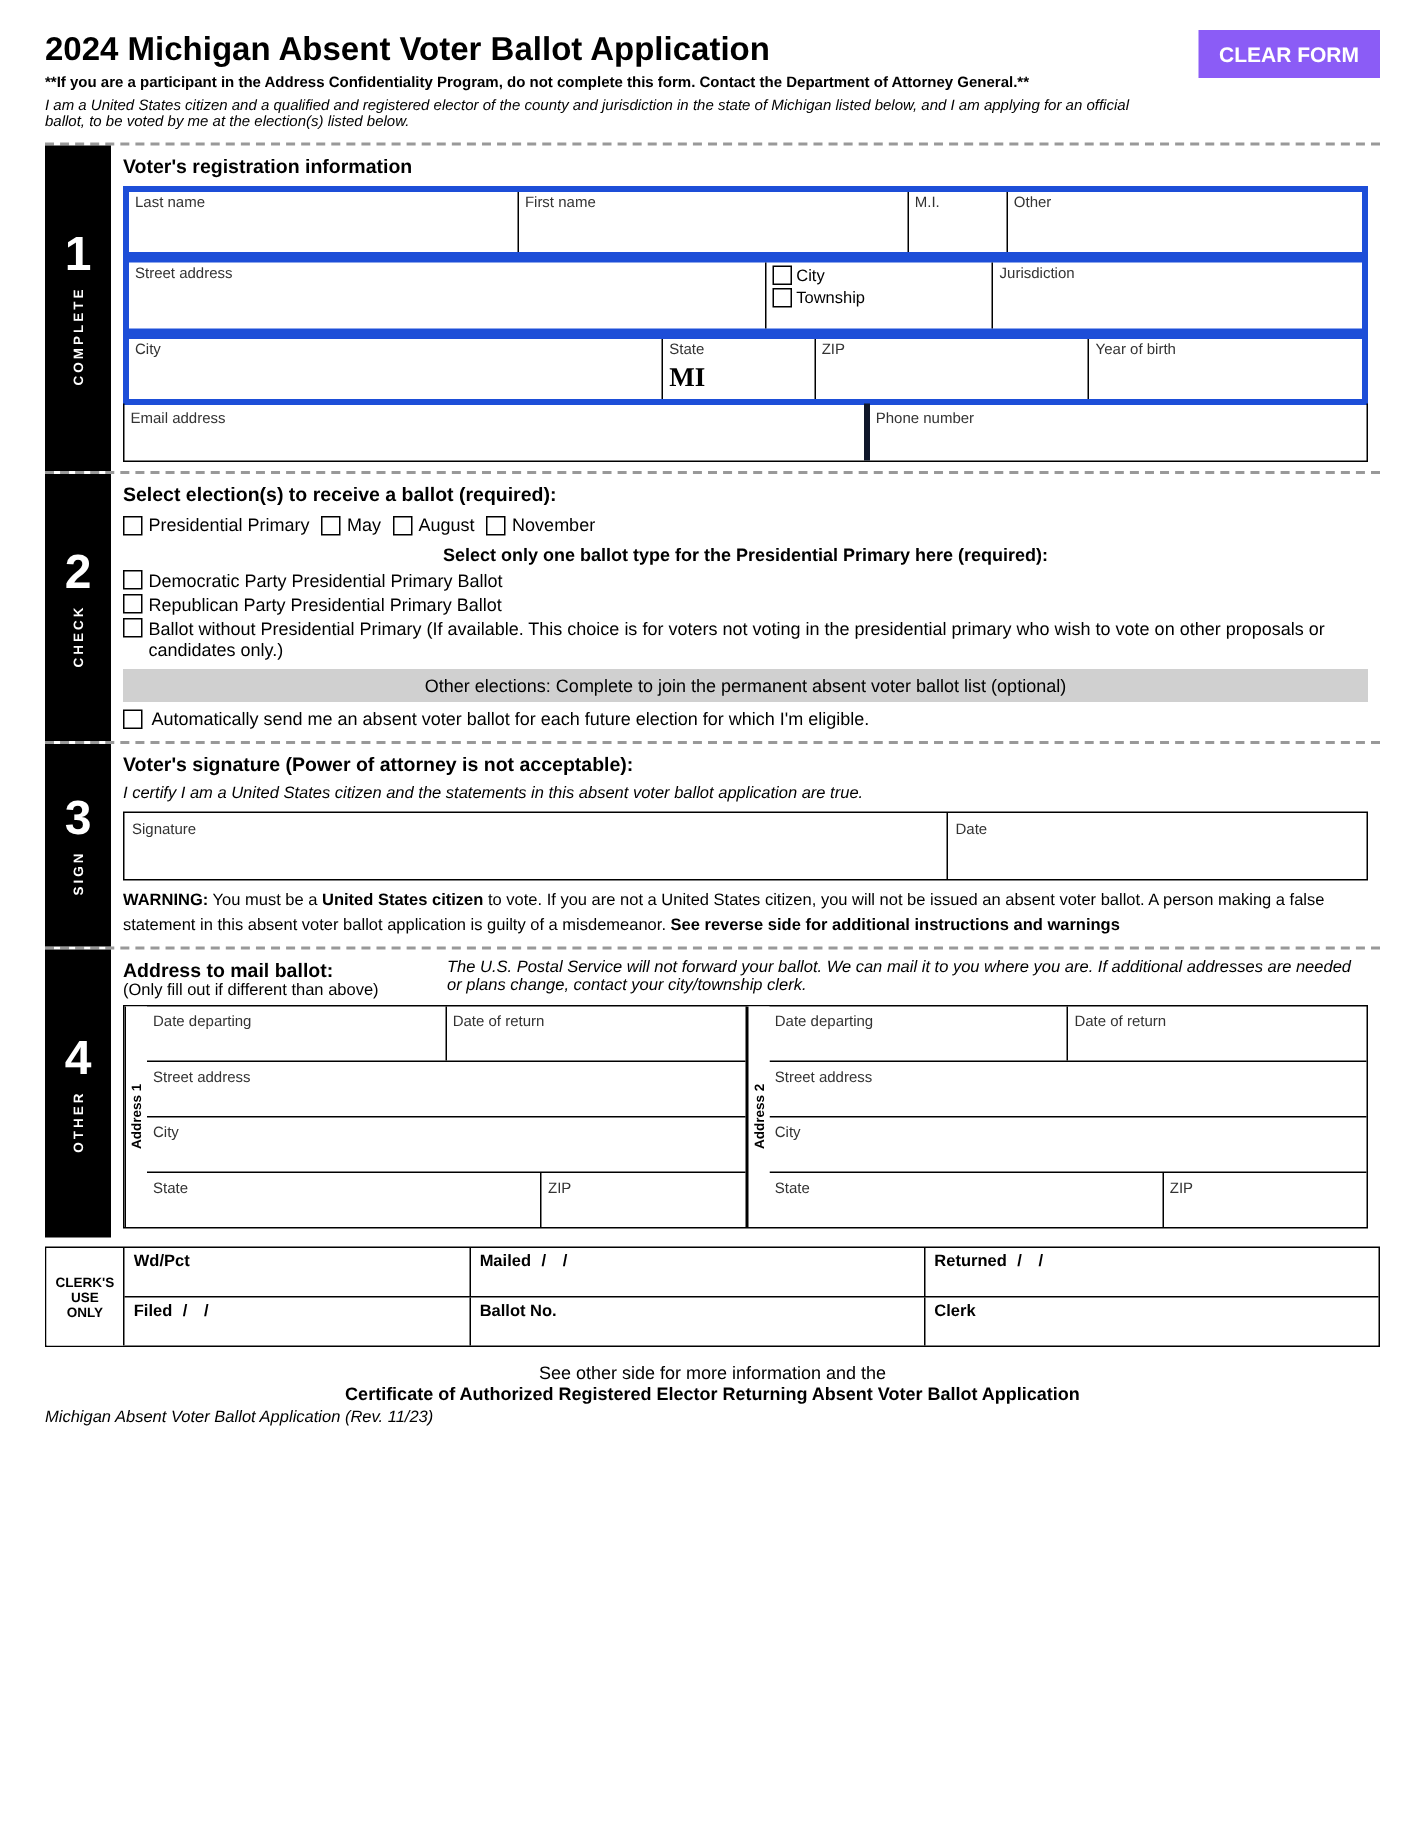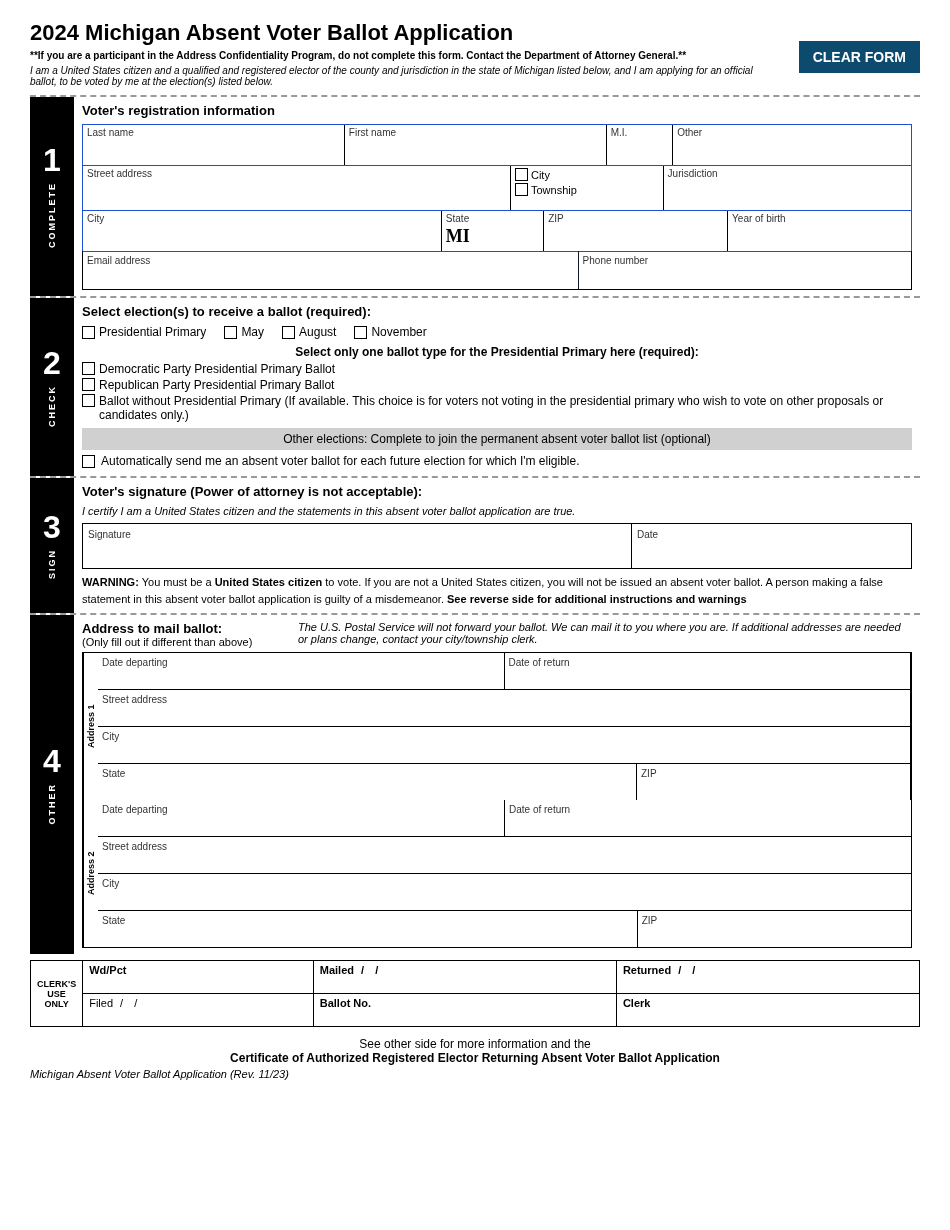--- a/index.html
+++ b/index.html
@@ -20,30 +20,30 @@
     }
     .title-block { flex: 1; }
     h1 {
       font-size: 22px;
       font-weight: bold;
       margin-bottom: 4px;
     }
     .subtitle { font-size: 11px; margin-bottom: 2px; }
     .italic-stmt { font-style: italic; font-size: 11px; margin-top: 4px; }
     .clear-btn {
-      background: #0c4a6e;
+      background: #8b5cf6;
       color: #fff;
       font-weight: bold;
       font-size: 14px;
       padding: 8px 14px;
       border: none;
       cursor: pointer;
       white-space: nowrap;
       margin-left: 20px;
-      margin-top: 21px;
+      margin-top: 0;
     }
 
     
     .section {
       display: flex;
       align-items: stretch;
       margin-bottom: 0;
       border-top: 2px dashed #999;
     }
     .section:first-of-type { border-top: none; }
@@ -82,21 +82,21 @@
     }
 
     
     .section-title {
       font-weight: bold;
       font-size: 13px;
       margin-bottom: 6px;
     }
     .form-row {
       display: flex;
-      border: 1px solid #1d4ed8;
+      border: 4px solid #1d4ed8;
       margin-bottom: -1px;
     }
     .form-cell {
       flex: 1;
       border-right: 1px solid #000;
       padding: 2px 4px;
       min-height: 40px;
       display: flex;
       flex-direction: column;
       justify-content: flex-start;
@@ -118,21 +118,21 @@
     .state-bold {
       font-size: 18px;
       font-weight: bold;
       font-family: Liberation Serif, serif;
     }
 
     
     .check-row {
       display: flex;
       align-items: center;
-      gap: 18px;
+      gap: 8px;
       margin: 4px 0;
       font-size: 12px;
     }
     .check-item {
       display: flex;
       align-items: center;
       gap: 4px;
     }
     .checkbox {
       width: 13px;
@@ -242,21 +242,20 @@
       padding: 2px 4px;
       min-height: 36px;
     }
     .addr-state-cell:last-child { border-right: none; }
 
     
     .two-addr {
       display: flex;
       border: 1px solid #000;
       margin-bottom: 0;
-      flex-direction: column;
     }
     .addr-half {
       flex: 1;
       border-right: 1px solid #000;
     }
     .addr-half:last-child { border-right: none; }
     .addr-half-with-label {
       display: flex;
     }
     .vert-label {
@@ -302,21 +301,21 @@
     .ct-item { display: flex; align-items: center; gap: 3px; }
 
     
     .email-row {
       display: flex;
       border: 1px solid #000;
       border-top: none;
     }
     .email-cell {
       flex: 1;
-      border-right: 1px solid #0f172a;
+      border-right: 4px solid #0f172a;
       padding: 2px 4px;
       min-height: 38px;
     }
     .email-cell:last-child { border-right: none; }
     .italic-note {
       text-align: center;
       font-style: italic;
       font-size: 11px;
       margin: 3px 0 4px 0;
     }
@@ -614,21 +613,21 @@
         <span class="slash">/</span>
         <span class="slash">/</span>
       </div>
       <div style="flex:2;padding:3px 6px;font-weight:bold;font-size:11px">
         <span>Returned</span>
         <span class="slash">/</span>
         <span class="slash">/</span>
       </div>
     </div>
     <div style="display:flex">
-      <div style="flex:1.5;border-right:1px solid #000;padding:3px 6px;font-weight:normal;font-size:11px">
+      <div style="flex:1.5;border-right:1px solid #000;padding:3px 6px;font-weight:bold;font-size:11px">
         <span>Filed</span>
         <span class="slash">/</span>
         <span class="slash">/</span>
       </div>
       <div style="flex:2;border-right:1px solid #000;padding:3px 6px;font-weight:bold;font-size:11px">
         <span>Ballot No.</span>
         <input class="field-input" type="text" style="">
       </div>
       <div style="flex:2;padding:3px 6px;font-weight:bold;font-size:11px">
         <span>Clerk</span>

